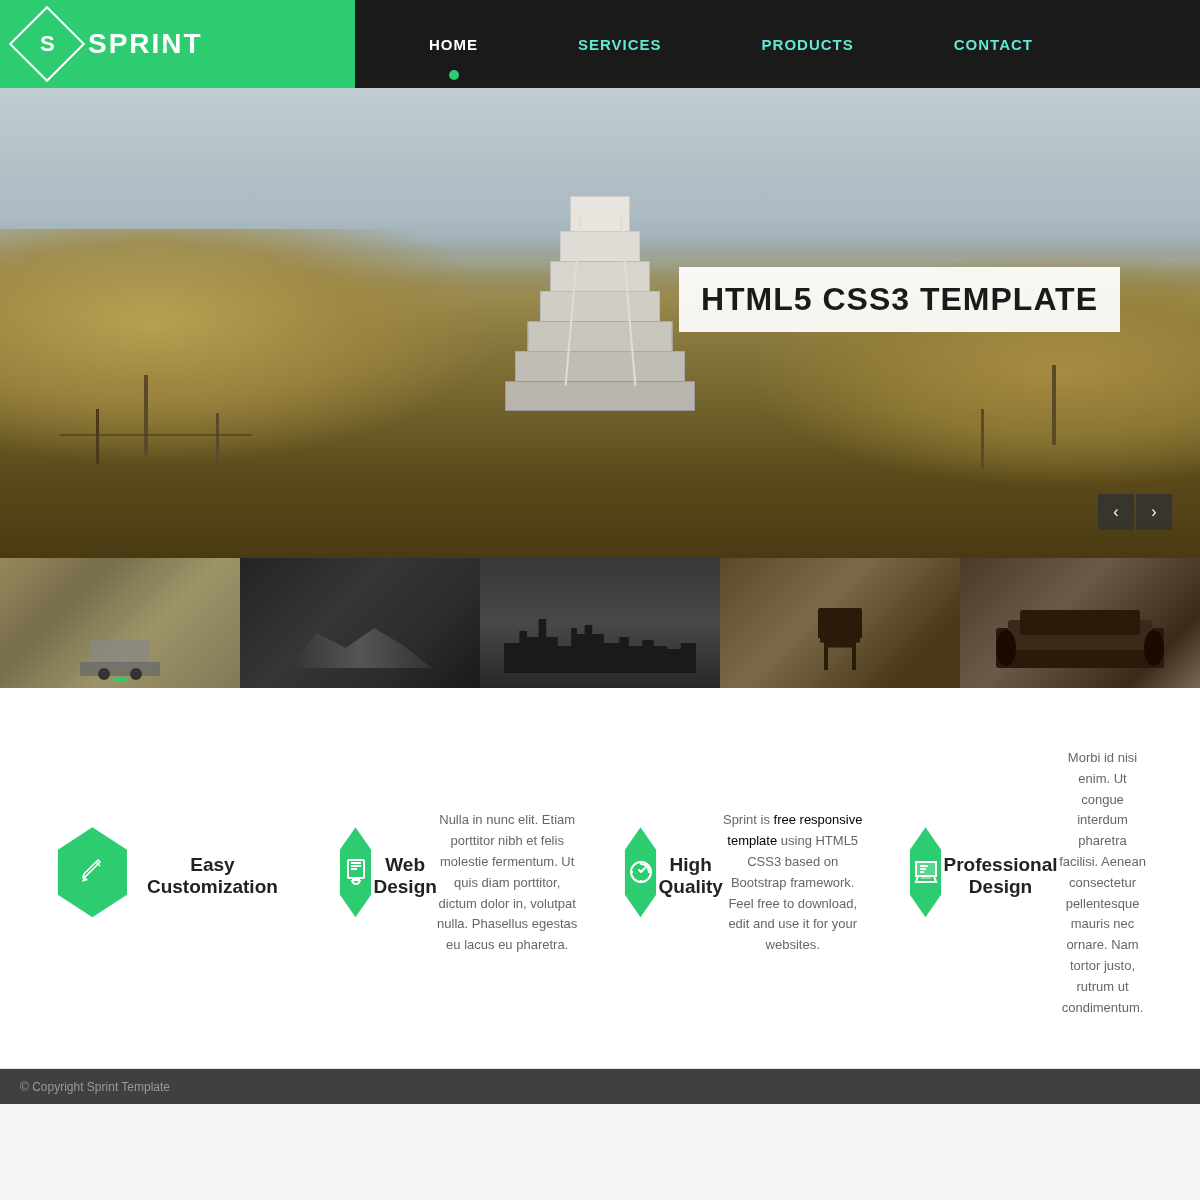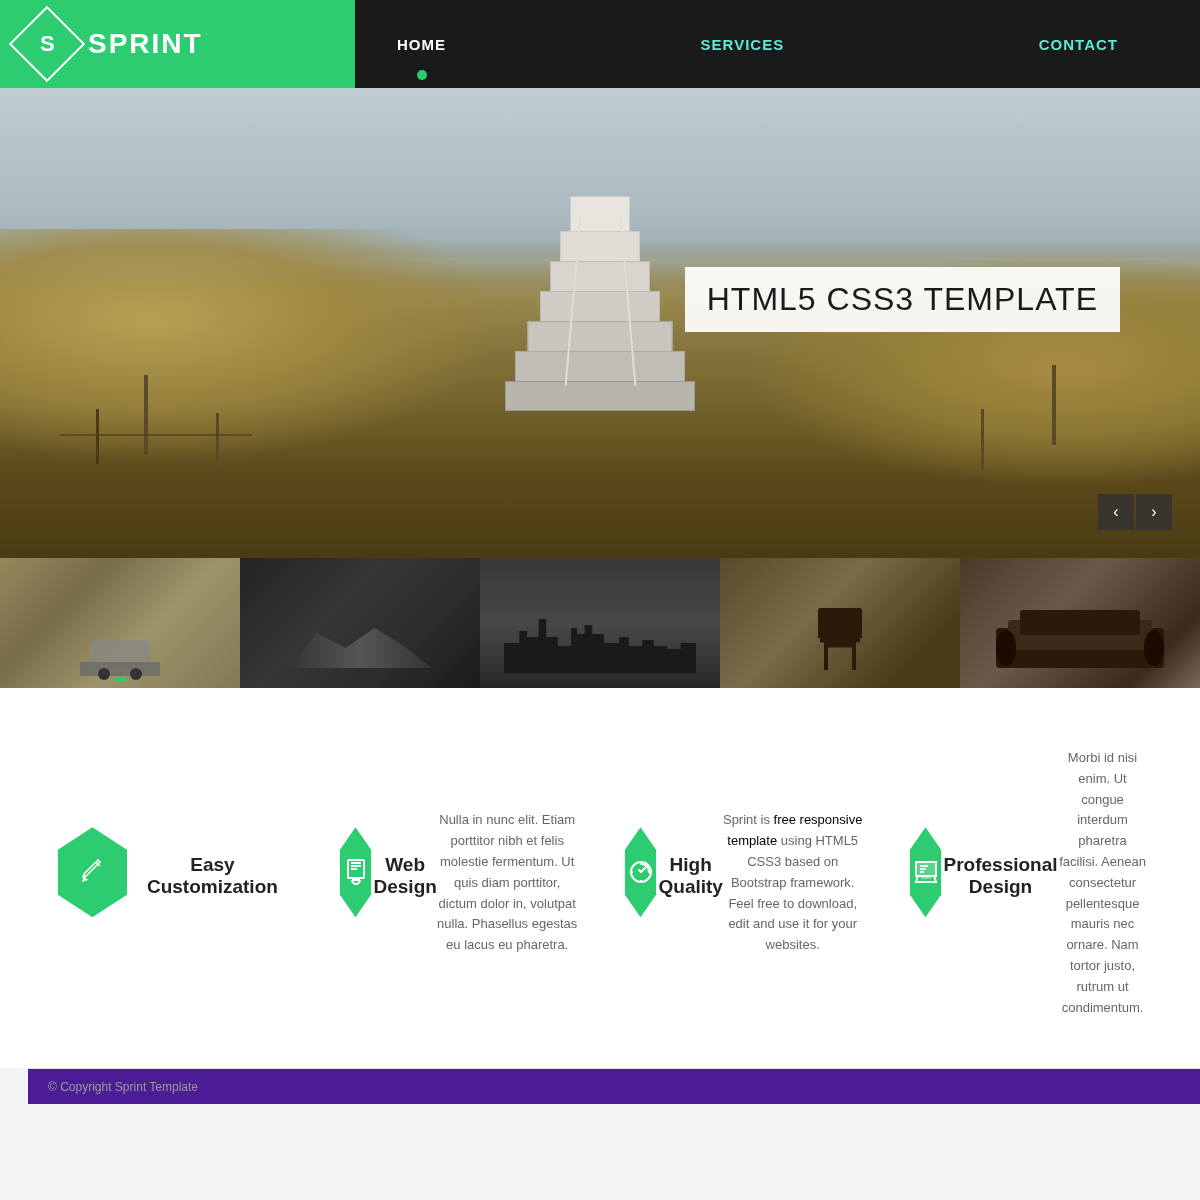--- a/index.html
+++ b/index.html
@@ -40,23 +40,24 @@
     .logo-text {
       color: white;
       font-size: 28px;
       font-weight: bold;
       letter-spacing: 2px;
     }
     .nav {
       display: flex;
       align-items: center;
       flex: 1;
-      justify-content: space-between;
+      justify-content: flex-start;
       padding-right: 40px;
-      gap: 8px;
+      gap: 16px;
+      padding-left: 32px;
     }
     .nav-item {
       color: #5eead4;
       text-decoration: none;
       font-size: 15px;
       font-weight: bold;
       letter-spacing: 1px;
       padding: 0 42px;
       height: 100%;
       display: flex;
@@ -99,21 +100,21 @@
     }
     .hero-text-box {
       position: absolute;
       right: 80px;
       top: 38%;
       background: rgba(255,255,255,0.92);
       padding: 14px 22px;
     }
     .hero-title {
       font-size: 32px;
-      font-weight: normal;
+      font-weight: bold;
       color: #1a1a1a;
       letter-spacing: 1px;
     }
     .hero-nav-arrows {
       position: absolute;
       bottom: 28px;
       right: 28px;
       display: flex;
       gap: 2px;
     }
@@ -205,46 +206,46 @@
       color: #666;
       line-height: 1.6;
     }
     .feature-link {
       color: #000000;
       text-decoration: none;
     }
 
     
     .footer-bar {
-      background: #4c1d95;
+      background: #404040;
       height: 36px;
       display: flex;
       align-items: center;
       padding: 12px 20px;
       border-top: 1px solid #e0e0e0;
-      margin-left: 28px;
     }
     .footer-text {
       font-size: 12px;
       color: #999;
     }
   </style>
 </head>
 <body>
 
 <header class="header">
   <div class="logo-area">
     <div class="logo-diamond">
       <span class="logo-s">S</span>
     </div>
     <span class="logo-text">SPRINT</span>
   </div>
   <nav class="nav">
     <a class="nav-item active" href="#">HOME</a>
     <a class="nav-item" href="#">SERVICES</a>
+    <a class="nav-item" href="#">PRODUCTS</a>
     <a class="nav-item" href="#">CONTACT</a>
   </nav>
 </header>
 
 <section class="hero">
 
   <div style="position:absolute;inset:0;background:linear-gradient(180deg,#c0cdd2 0%,#b0bfc5 20%,#a8b8be 32%,#a0b0b5 38%,#8a9890 42%,#7a8878 46%);"></div>
 
   <div class="hero-water"></div>
 

